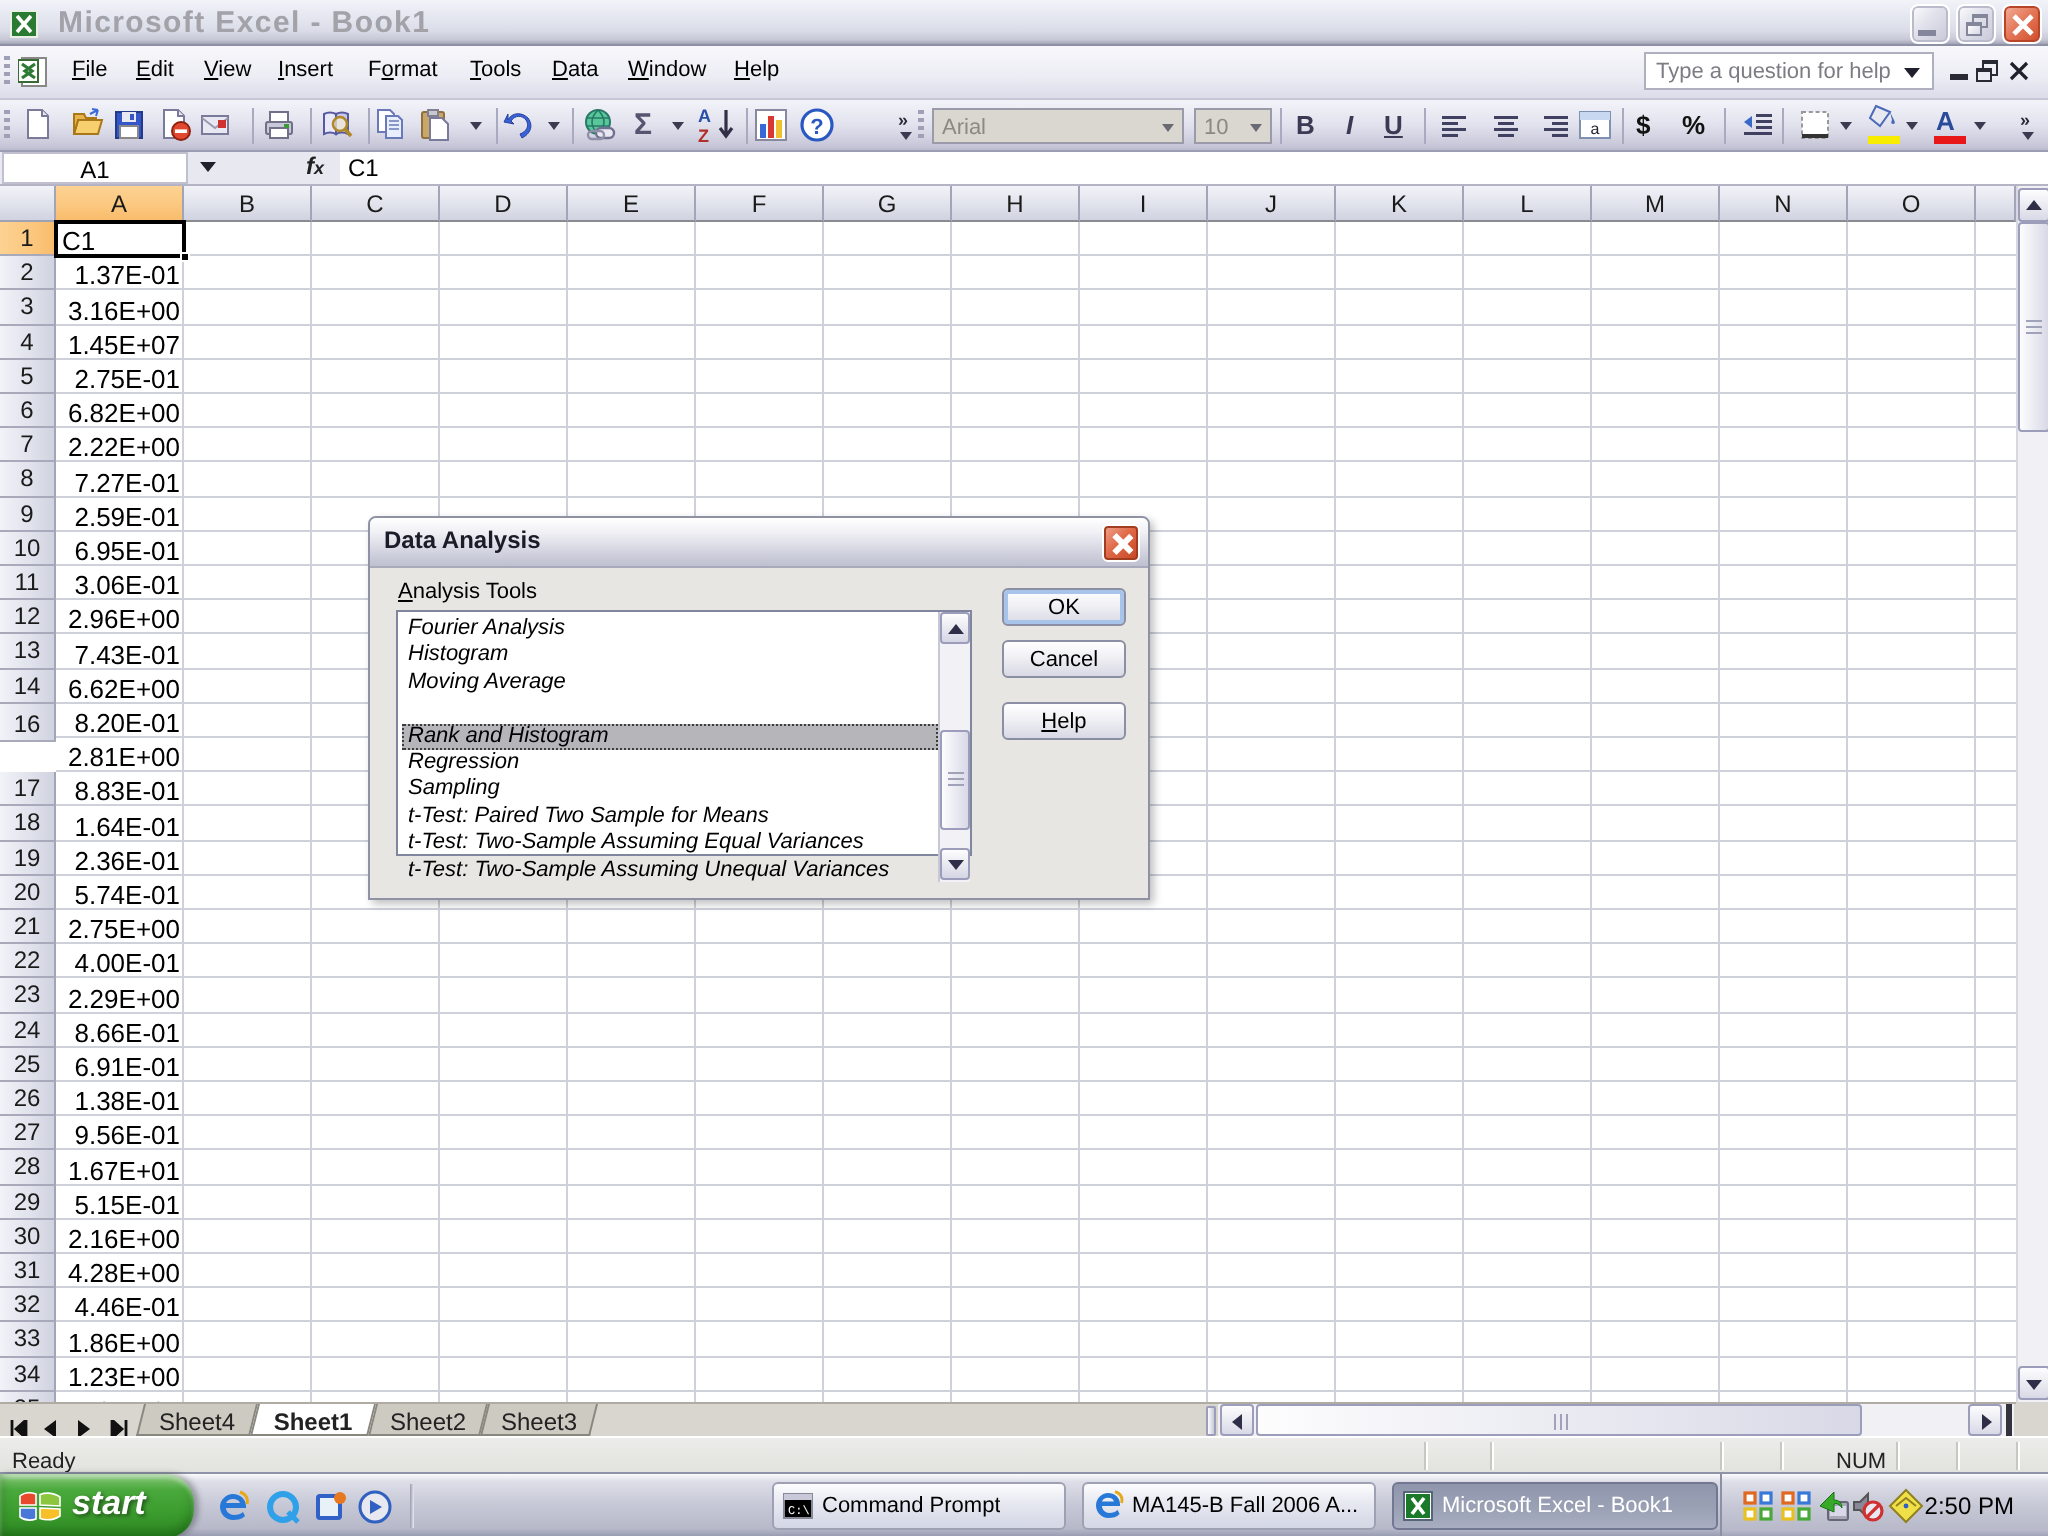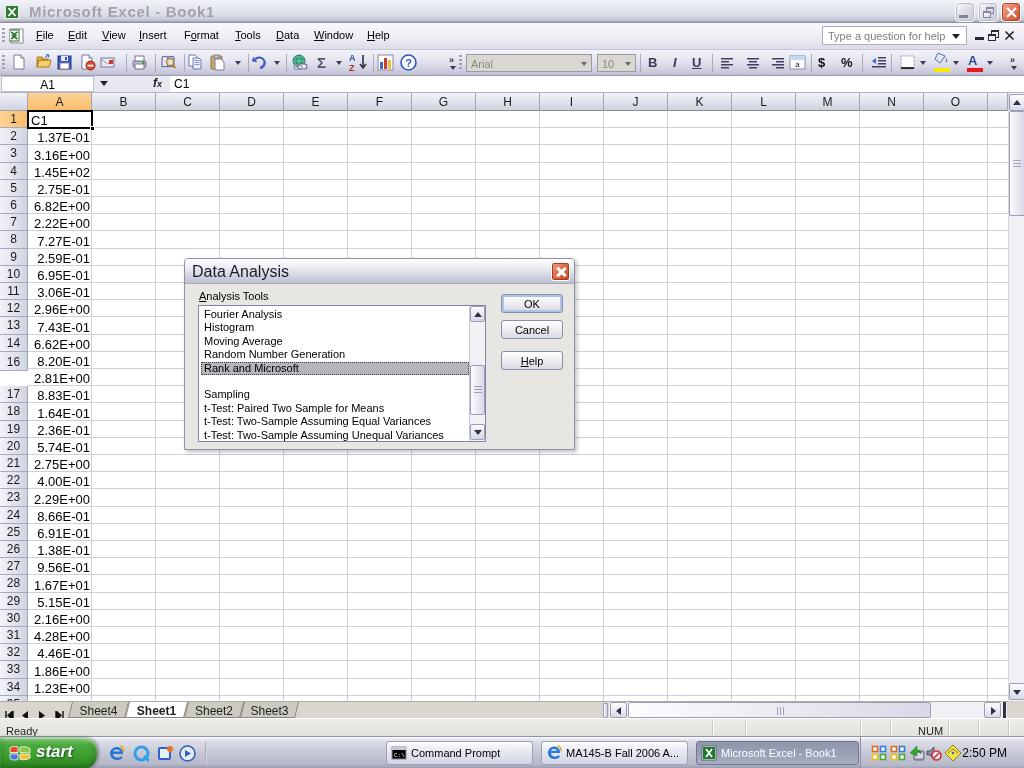--- a/index.html
+++ b/index.html
@@ -97,28 +97,28 @@
   .taskbtn.pressed { background:linear-gradient(180deg,#8f96ac 0%,#9aa0b4 50%,#a8aec0 100%); color:#fff; border:1px solid #737892; }
   .taskbtn .ti { position:absolute; left:4px; top:3px; width:16px; height:16px; }
   .taskbtn .tt { position:absolute; left:24px; top:5px; white-space:nowrap; overflow:hidden; }
   #tray { position:absolute; right:0; top:0; width:164px; height:32px; background:linear-gradient(180deg,#fbfbfd 0%,#dddee8 12%,#c6c8d6 50%,#b7b9ca 88%,#9a9cb2 100%); border-left:1px solid #8d8fa5; }
   #clock { position:absolute; right:17px; top:9px; font-size:12px; color:#000; }
 
   
   #dialog { left:184px; top:258px; width:391px; height:192px; background:#e7e6e3; border:1px solid #8f91a5; border-radius:4px 4px 0 0; box-shadow:2px 2px 4px rgba(0,0,0,.25); }
   #dlgtitle { position:absolute; left:0; top:0; width:389px; height:25px; border-radius:3px 3px 0 0;
     background:linear-gradient(180deg,#ffffff 0%,#f0f0f5 30%,#d3d4e0 70%,#bfc0d0 100%); border-bottom:1px solid #a8aabc;}
-  #dlgtitle .dtext { position:absolute; left:7px; top:4px; font-size:16px; font-weight:normal; color:#1c1c28; }
+  #dlgtitle .dtext { position:absolute; left:7px; top:4px; font-size:12px; font-weight:bold; color:#1c1c28; }
   #dlgclose { position:absolute; right:4px; top:3px; width:19px; height:19px; border-radius:3px; border:1px solid #fff;
     background:linear-gradient(135deg,#f0a590 0%,#e06a48 45%,#c54424 100%); box-shadow:inset 0 0 0 1px #a03c20; }
   #dlgclose::before, #dlgclose::after { content:""; position:absolute; left:8px; top:3px; width:2.5px; height:12px; background:#fff; }
   #dlgclose::before { transform:rotate(45deg); }
   #dlgclose::after { transform:rotate(-45deg); }
   #dlglabel { position:absolute; left:14px; top:31px; font-size:11px; color:#000; }
-  #dlglist { position:absolute; left:13px; top:46px; width:288px; height:137px; background:#fff; border:1px solid #7f869d; }
+  #dlglist { position:absolute; left:13px; top:46px; width:288px; height:123px; background:#fff; border:1px solid #7f869d;font-style:italic; }
   .li { position:absolute; left:2px; width:268px; height:13px; font-size:11px; color:#000; padding-left:3px; white-space:nowrap; }
   .li.sel { background:#b5b5ba; outline:1px dotted #3c3c3c; outline-offset:-1px; }
   #dlgvs { position:absolute; right:0px; top:0px; width:16px; height:135px; background:#f2f2f6; border-left:1px solid #c8c8d4; }
   .dbtn { position:absolute; left:0px; width:15px; height:16px; background:linear-gradient(180deg,#fdfdfe,#d5d6e4); border:1px solid #9b9dbb; border-radius:2px; }
   .okbtn { position:absolute; width:62px; height:19px; border-radius:3px; background:linear-gradient(180deg,#ffffff 0%,#f2f2f6 40%,#d8d9e4 100%); border:1px solid #8a8fa3; font-size:11px; color:#000; text-align:center; padding-top:3px; }
   .okbtn.focus { box-shadow:inset 0 0 0 2px #a9c4ea; }
 </style></head>
 <body>
 
 <div class="abs" id="titlebar">
@@ -414,21 +414,21 @@
       <div class="rh" style="top:516.8px;height:17.2px;line-height:17.2px">30</div>
       <div class="rh" style="top:534.0px;height:17.2px;line-height:17.2px">31</div>
       <div class="rh" style="top:551.2px;height:17.2px;line-height:17.2px">32</div>
       <div class="rh" style="top:568.4px;height:17.2px;line-height:17.2px">33</div>
       <div class="rh" style="top:585.6px;height:17.2px;line-height:17.2px">34</div>
       <div class="rh" style="top:602.8px;height:17.2px;line-height:17.2px">35</div>
     </div>
   <div id="cells">
       <div class="cellv" style="top:37.4px">1.37E-01</div>
       <div class="cellv" style="top:54.6px">3.16E+00</div>
-      <div class="cellv" style="top:71.8px">1.45E+02</div>
+      <div class="cellv" style="top:71.8px">1.45E+07</div>
       <div class="cellv" style="top:89.0px">2.75E-01</div>
       <div class="cellv" style="top:106.2px">6.82E+00</div>
       <div class="cellv" style="top:123.4px">2.22E+00</div>
       <div class="cellv" style="top:140.6px">7.27E-01</div>
       <div class="cellv" style="top:157.8px">2.59E-01</div>
       <div class="cellv" style="top:175.0px">6.95E-01</div>
       <div class="cellv" style="top:192.2px">3.06E-01</div>
       <div class="cellv" style="top:209.4px">2.96E+00</div>
       <div class="cellv" style="top:226.6px">7.43E-01</div>
       <div class="cellv" style="top:243.8px">6.62E+00</div>
@@ -616,22 +616,22 @@
 <div class="abs" id="dialog">
   <div id="dlgtitle">
       <div class="dtext">Data Analysis</div>
     </div>
   <div id="dlgclose"></div>
   <div id="dlglabel"><u>A</u>nalysis Tools</div>
   <div id="dlglist">
     <div class="li" style="top:2px">Fourier Analysis</div>
     <div class="li" style="top:15.4px">Histogram</div>
     <div class="li" style="top:28.8px">Moving Average</div>
-    <div class="li" style="top:42.2px">Random Number Generation</div>
-    <div class="li sel" style="top:55.6px">Rank and Microsoft</div>
+    <div class="li sel" style="top:55.6px">Rank and Histogram</div>
+    <div class="li" style="top:69px">Regression</div>
     <div class="li" style="top:95.8px">t-Test: Paired Two Sample for Means</div>
     <div class="li" style="top:82.4px">Sampling</div>
     <div class="li" style="top:109.2px">t-Test: Two-Sample Assuming Equal Variances</div>
     <div class="li" style="top:122.6px">t-Test: Two-Sample Assuming Unequal Variances</div>
     <div id="dlgvs">
       <div class="dbtn" style="top:0px">
           <div class="arrow-up" style="left:3px;top:5px"></div>
         </div>
       <div class="sthumb" style="left:0px;top:59px;width:15px;height:50px">
           <div class="gripv" style="top:20px;left:3px"></div>

